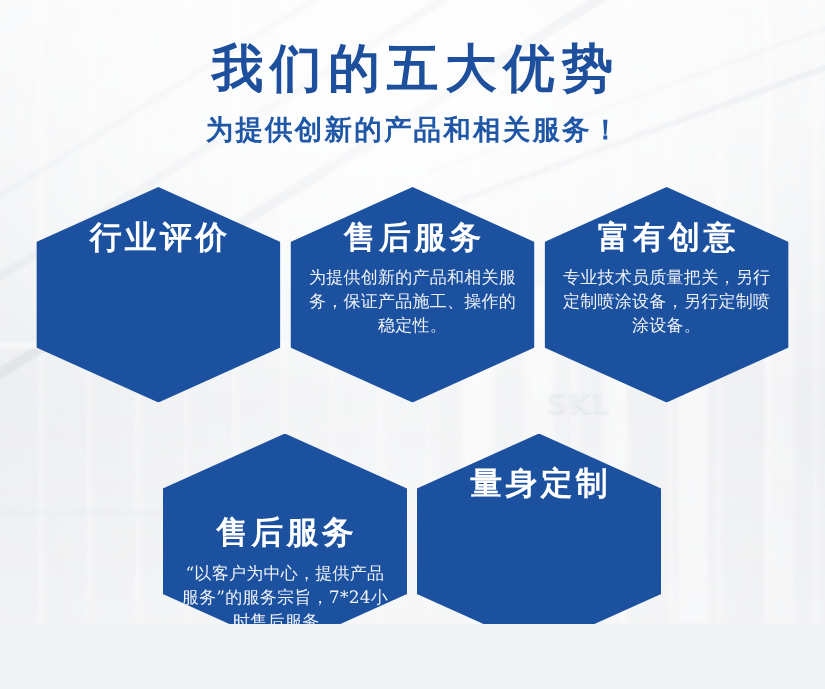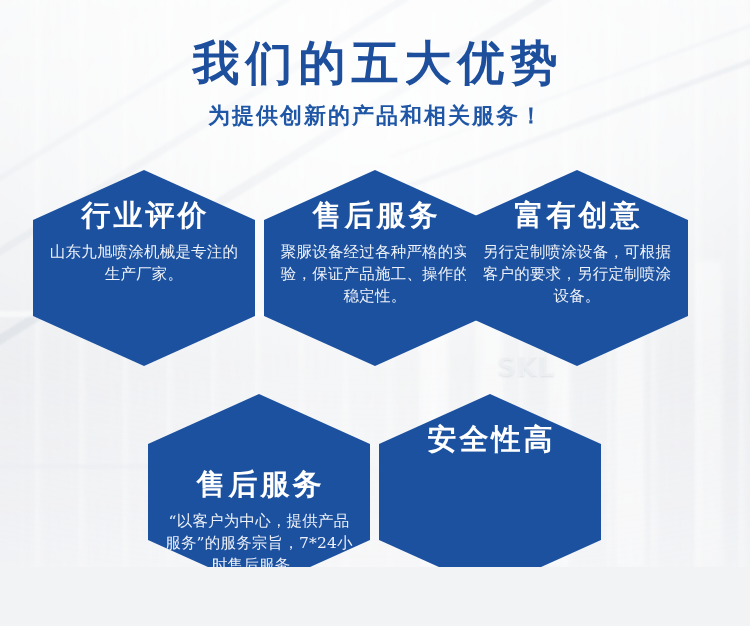--- a/index.html
+++ b/index.html
@@ -115,21 +115,21 @@
     font-weight: bold;
     letter-spacing: 6px;
     color: #1d4f9c;
     line-height: 1.08;
     text-indent: 6px;
   }
 
   .sub-title {
     margin-top: 12px;
     font-family: "DejaVu Serif", "Liberation Serif", serif;
-    font-size: 22px;
+    font-size: 25px;
     font-weight: bold;
     letter-spacing: 2px;
     color: #1f57a6;
     text-indent: 2px;
   }
 
   
   .hex {
     position: absolute;
     width: 222px;
@@ -161,21 +161,21 @@
     line-height: 1.42;
     color: #eef2f8;
     text-align: center;
     letter-spacing: 0.2px;
     width: 100%;
   }
 
   
   .hex-1 { left: 33px;  top: 170px; }
   .hex-2 { left: 264px; top: 170px; }
-  .hex-3 { left: 466px; top: 170px; }
+  .hex-3 { left: 495px; top: 170px; }
   
   .hex-4 { left: 148px; top: 394px; justify-content: flex-end; }
   .hex-5 { left: 379px; top: 394px; }
 </style>
 </head>
 <body>
 
 <div class="banner">
 
   <div class="bg-layer bg-base"></div>
@@ -187,35 +187,34 @@
   <div class="bg-layer bg-soft"></div>
   <div class="bg-watermark">SKL</div>
 
   <div class="heading-block">
     <div class="main-title">我们的五大优势</div>
     <div class="sub-title">为提供创新的产品和相关服务！</div>
   </div>
 
   <div class="hex hex-1">
     <div class="hex-title">行业评价</div>
-    <div class="hex-desc">山东九旭喷涂机械是专注的生产厂家。</div>
   </div>
 
   <div class="hex hex-2">
     <div class="hex-title">售后服务</div>
-    <div class="hex-desc">聚脲设备经过各种严格的实验，保证产品施工、操作的稳定性。</div>
+    <div class="hex-desc">为提供创新的产品和相关服务，保证产品施工、操作的稳定性。</div>
   </div>
 
   <div class="hex hex-3">
     <div class="hex-title">富有创意</div>
-    <div class="hex-desc">另行定制喷涂设备，可根据客户的要求，另行定制喷涂设备。</div>
+    <div class="hex-desc">专业技术员质量把关，另行定制喷涂设备，另行定制喷涂设备。</div>
   </div>
 
   <div class="hex hex-4">
     <div class="hex-title">售后服务</div>
     <div class="hex-desc">“以客户为中心，提供产品服务”的服务宗旨，7*24小时售后服务。</div>
   </div>
 
   <div class="hex hex-5">
-    <div class="hex-title">安全性高</div>
+    <div class="hex-title">量身定制</div>
   </div>
 
 </div>
 
 </body></html>

